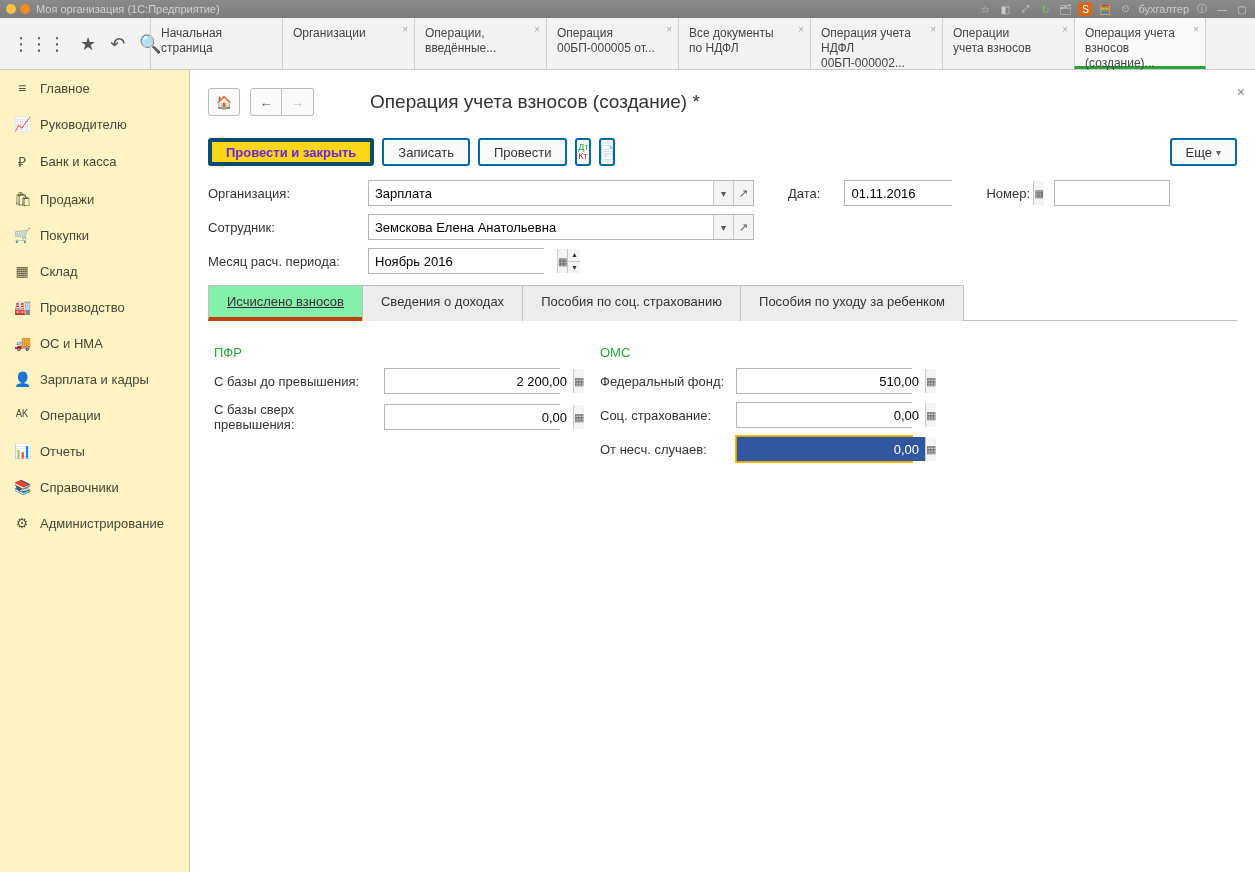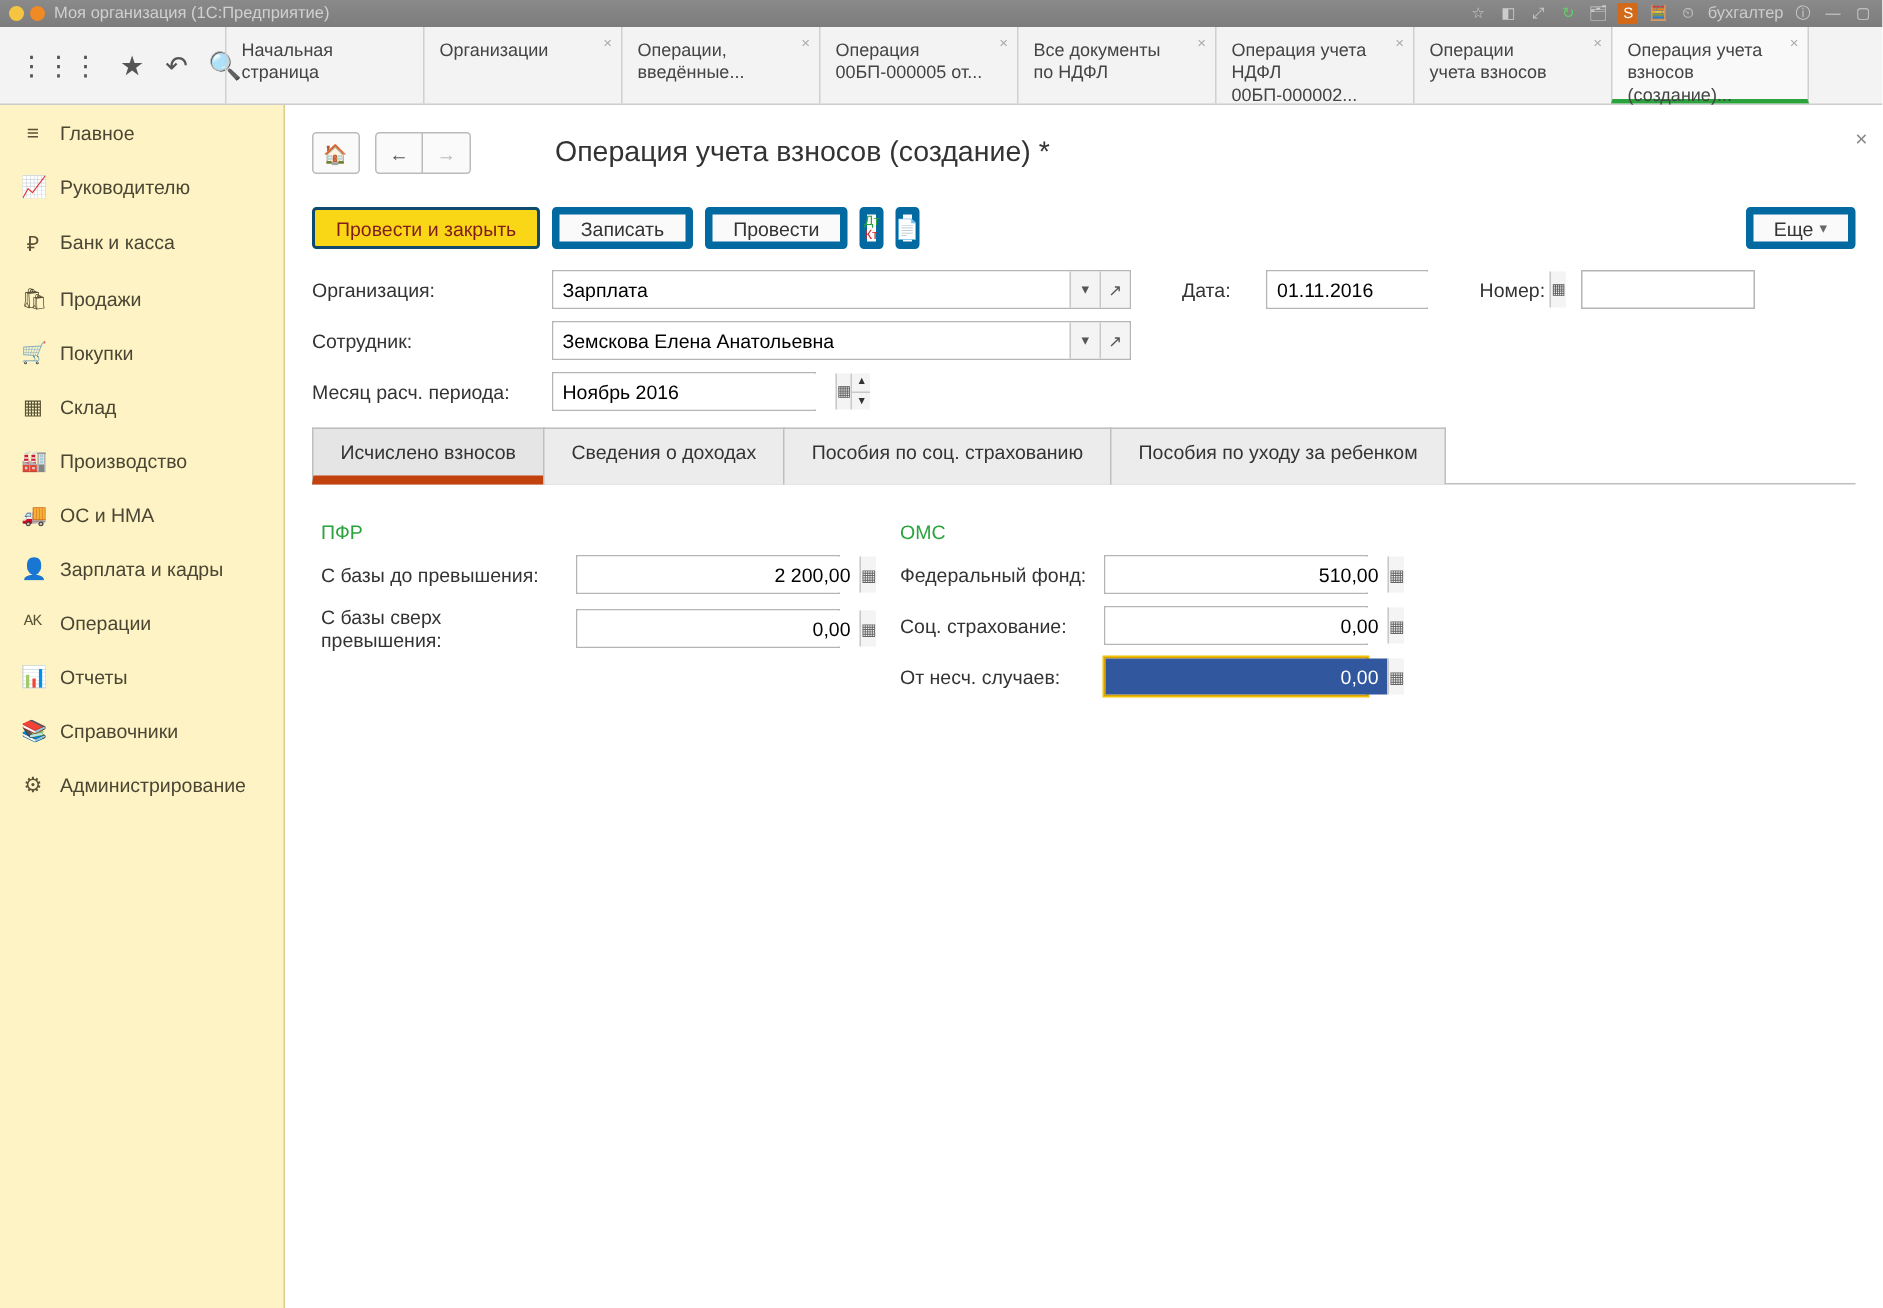--- a/index.html
+++ b/index.html
@@ -128,37 +128,37 @@
   }
 
   
   .actions {
     display:flex;
     align-items:center;
     gap: 8px;
     margin-bottom: 14px;
   }
   .btn {
-    border:5px solid #0369a1;
+    border:2px solid #0369a1;
     background:#fafafa;
     border-radius:3px;
     height:28px;
     padding: 0 14px;
     display:inline-flex;
     align-items:center;
     justify-content:center;
     cursor:pointer;
     font-size:13px;
     color:#333;
   }
   .btn-primary {
     background:#f9d616;
-    border:2px solid #0c4a6e;
-    font-weight:400;
-    color:#7f1d1d;
+    border:4px solid #0c4a6e;
+    font-weight:700;
+    color:#6d28d9;
   }
   .btn-icon { width:16px; padding:0; }
   .btn-more { margin-left:auto; }
   .btn-more::after { content:" ▾"; font-size:10px; color:#666; margin-left:4px;}
 
   
   .form-row {
     display:flex;
     align-items:center;
     margin-bottom: 8px;
@@ -216,22 +216,23 @@
     border:1px solid #bfbfbf;
     border-bottom: none;
     margin-right: -1px;
     background:#ececec;
     cursor:pointer;
     font-size:13px;
     position:relative;
     top:1px;
   }
   .ctab.active {
-    background:#e5e5e5;
-    border-bottom:6px solid #c2410c;
+    background:#86efac;
+    border-bottom:4px solid #c2410c;
+    text-decoration:underline;
   }
 
   .tab-body {
     padding: 24px 6px;
   }
   .cols { display:flex; gap: 40px; }
   .col { }
   .group-title { color:#2aa33d; font-weight:400; margin-bottom:8px; font-size:13px; }
   .field-row { display:flex; align-items:center; margin-bottom:8px; gap:6px;}
   .field-row .flbl { width: 164px; }

